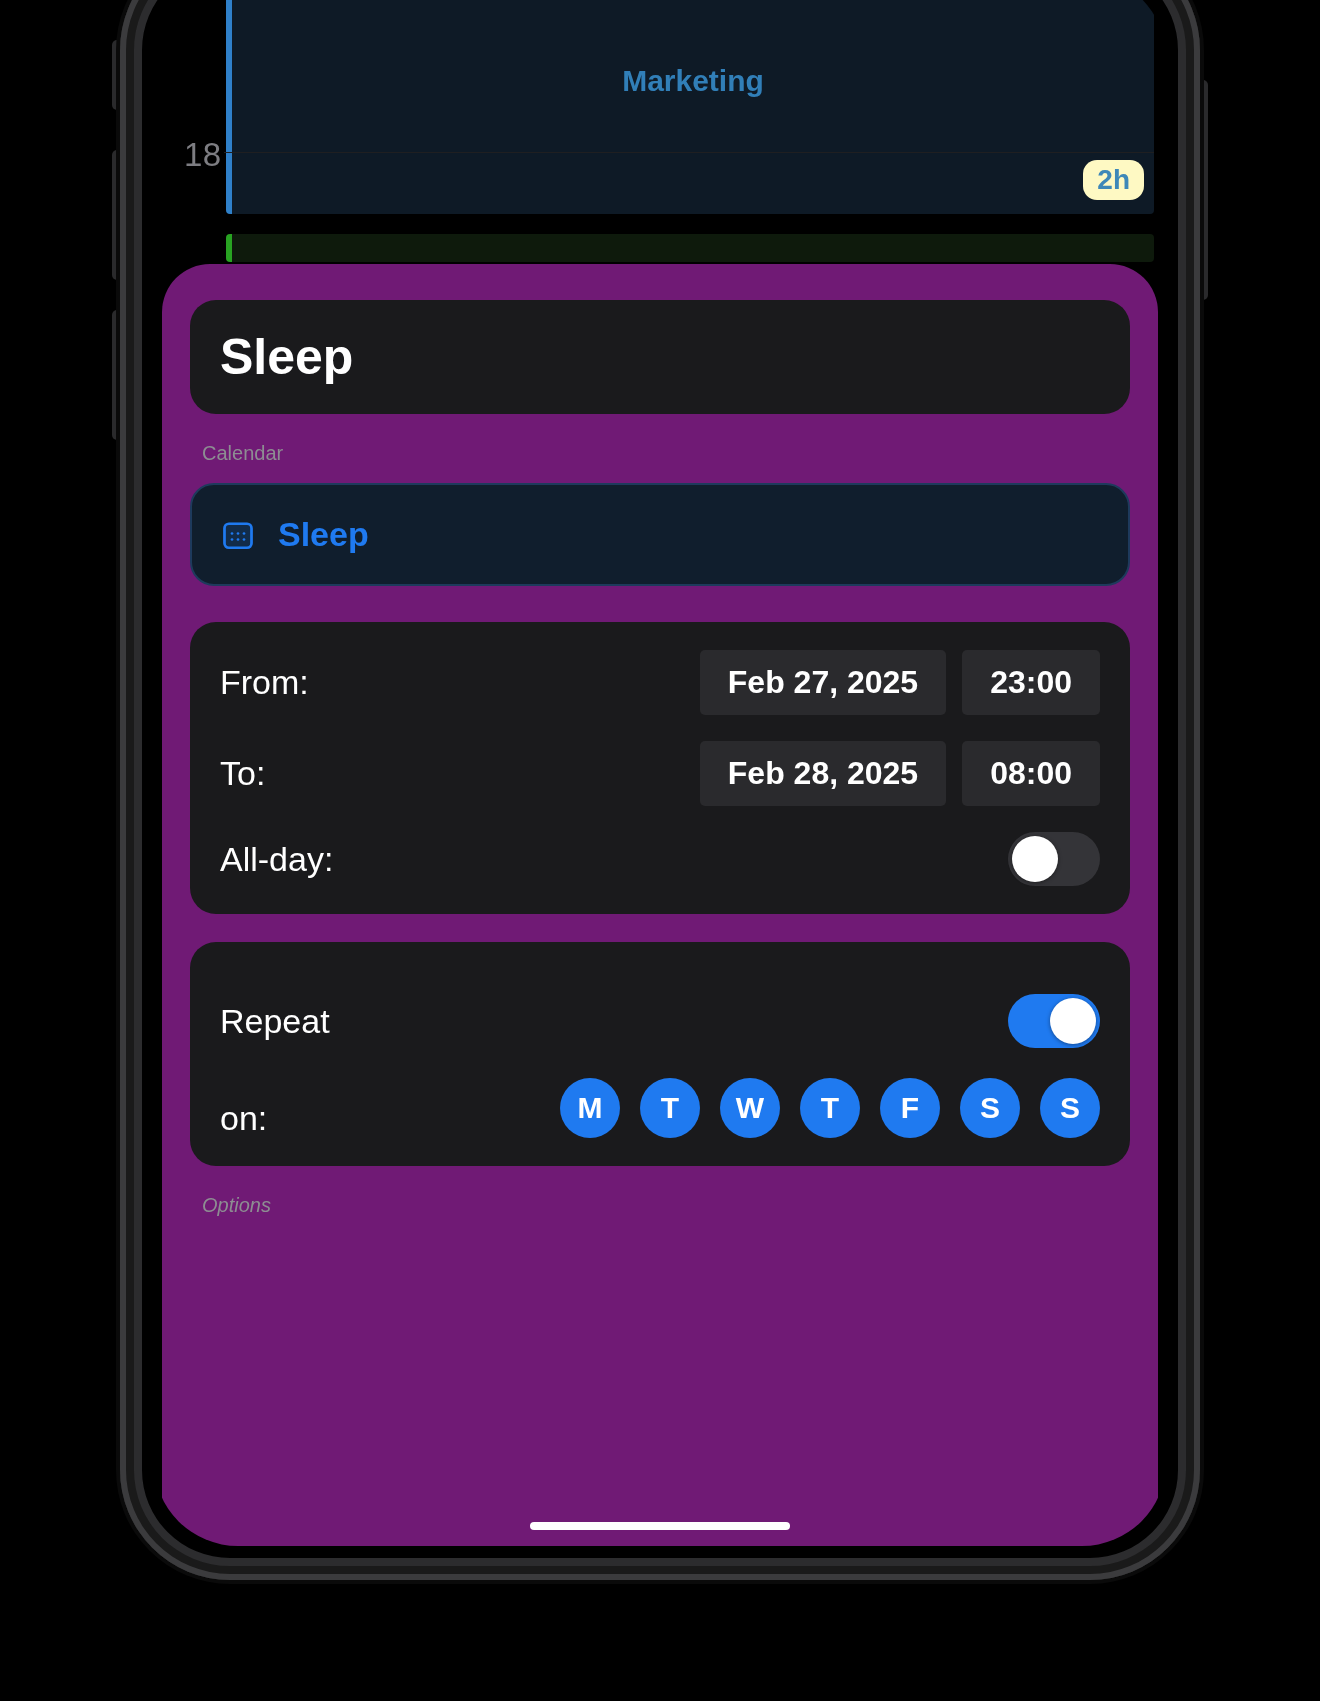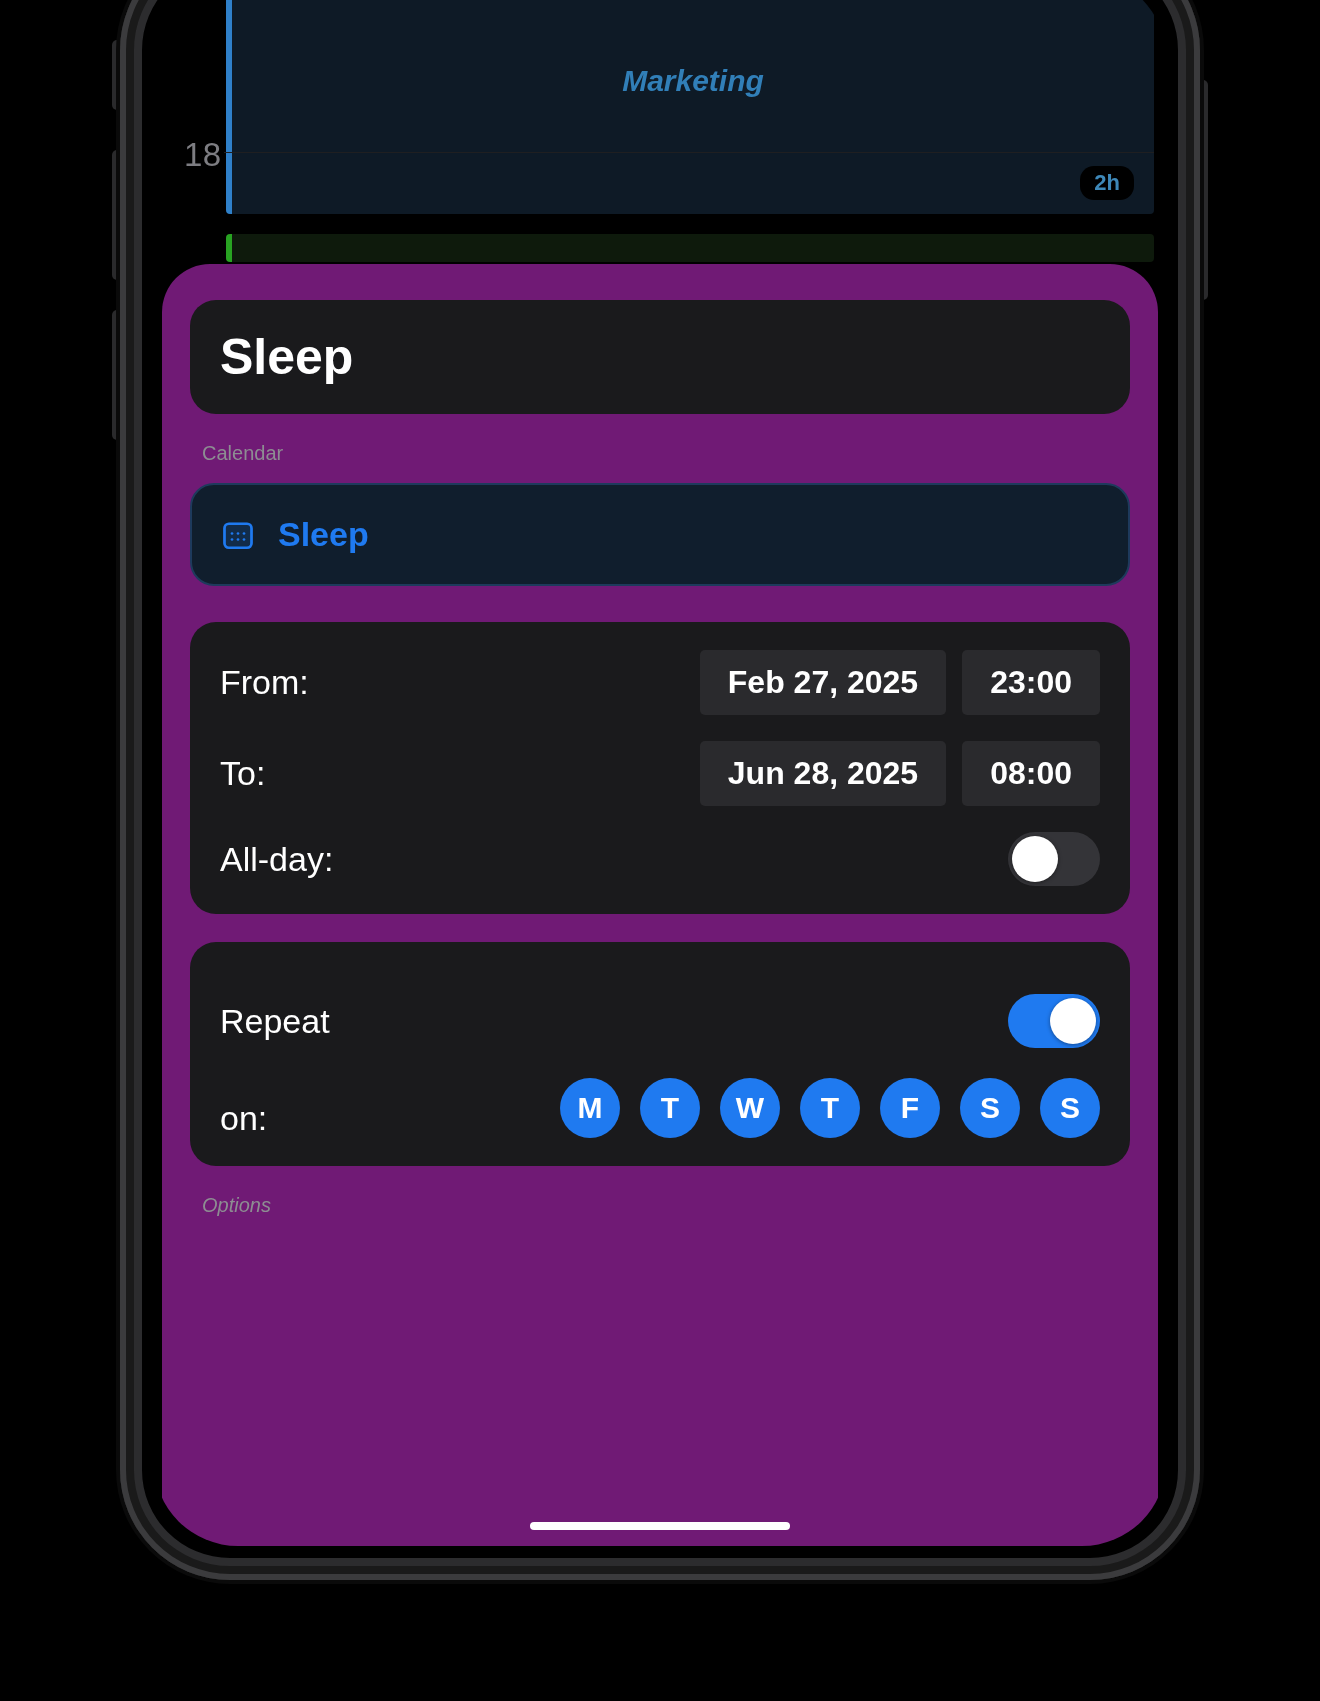--- a/index.html
+++ b/index.html
@@ -86,29 +86,28 @@
     border-radius: 4px;
   }
   .event-title {
     position: absolute;
     left: 50%;
     transform: translateX(-50%);
     top: 90px;
     color: #317fb8;
     font-size: 30px;
     font-weight: 600;
-    font-style: italic;
   }
   .event-dur {
     position: absolute;
-    right: 20px;
+    right: 10px;
     bottom: 14px;
-    background: #000000;
+    background: #fef9c3;
     color: #3e88b8;
-    font-size: 22px;
+    font-size: 28px;
     font-weight: 600;
     padding: 4px 14px;
     border-radius: 14px;
   }
   .green-strip {
     position: absolute;
     left: 72px;
     right: 12px;
     top: 260px;
     height: 28px;
@@ -300,21 +299,21 @@
         <div class="row">
           <div class="row-label">From:</div>
           <div class="pickers">
             <div class="chip">Feb 27, 2025</div>
             <div class="chip">23:00</div>
           </div>
         </div>
         <div class="row">
           <div class="row-label">To:</div>
           <div class="pickers">
-            <div class="chip">Jun 28, 2025</div>
+            <div class="chip">Feb 28, 2025</div>
             <div class="chip">08:00</div>
           </div>
         </div>
         <div class="row" style="margin-top:10px;">
           <div class="row-label">All-day:</div>
           <div class="toggle off">
             <div class="knob"></div>
           </div>
         </div>
       </div>

